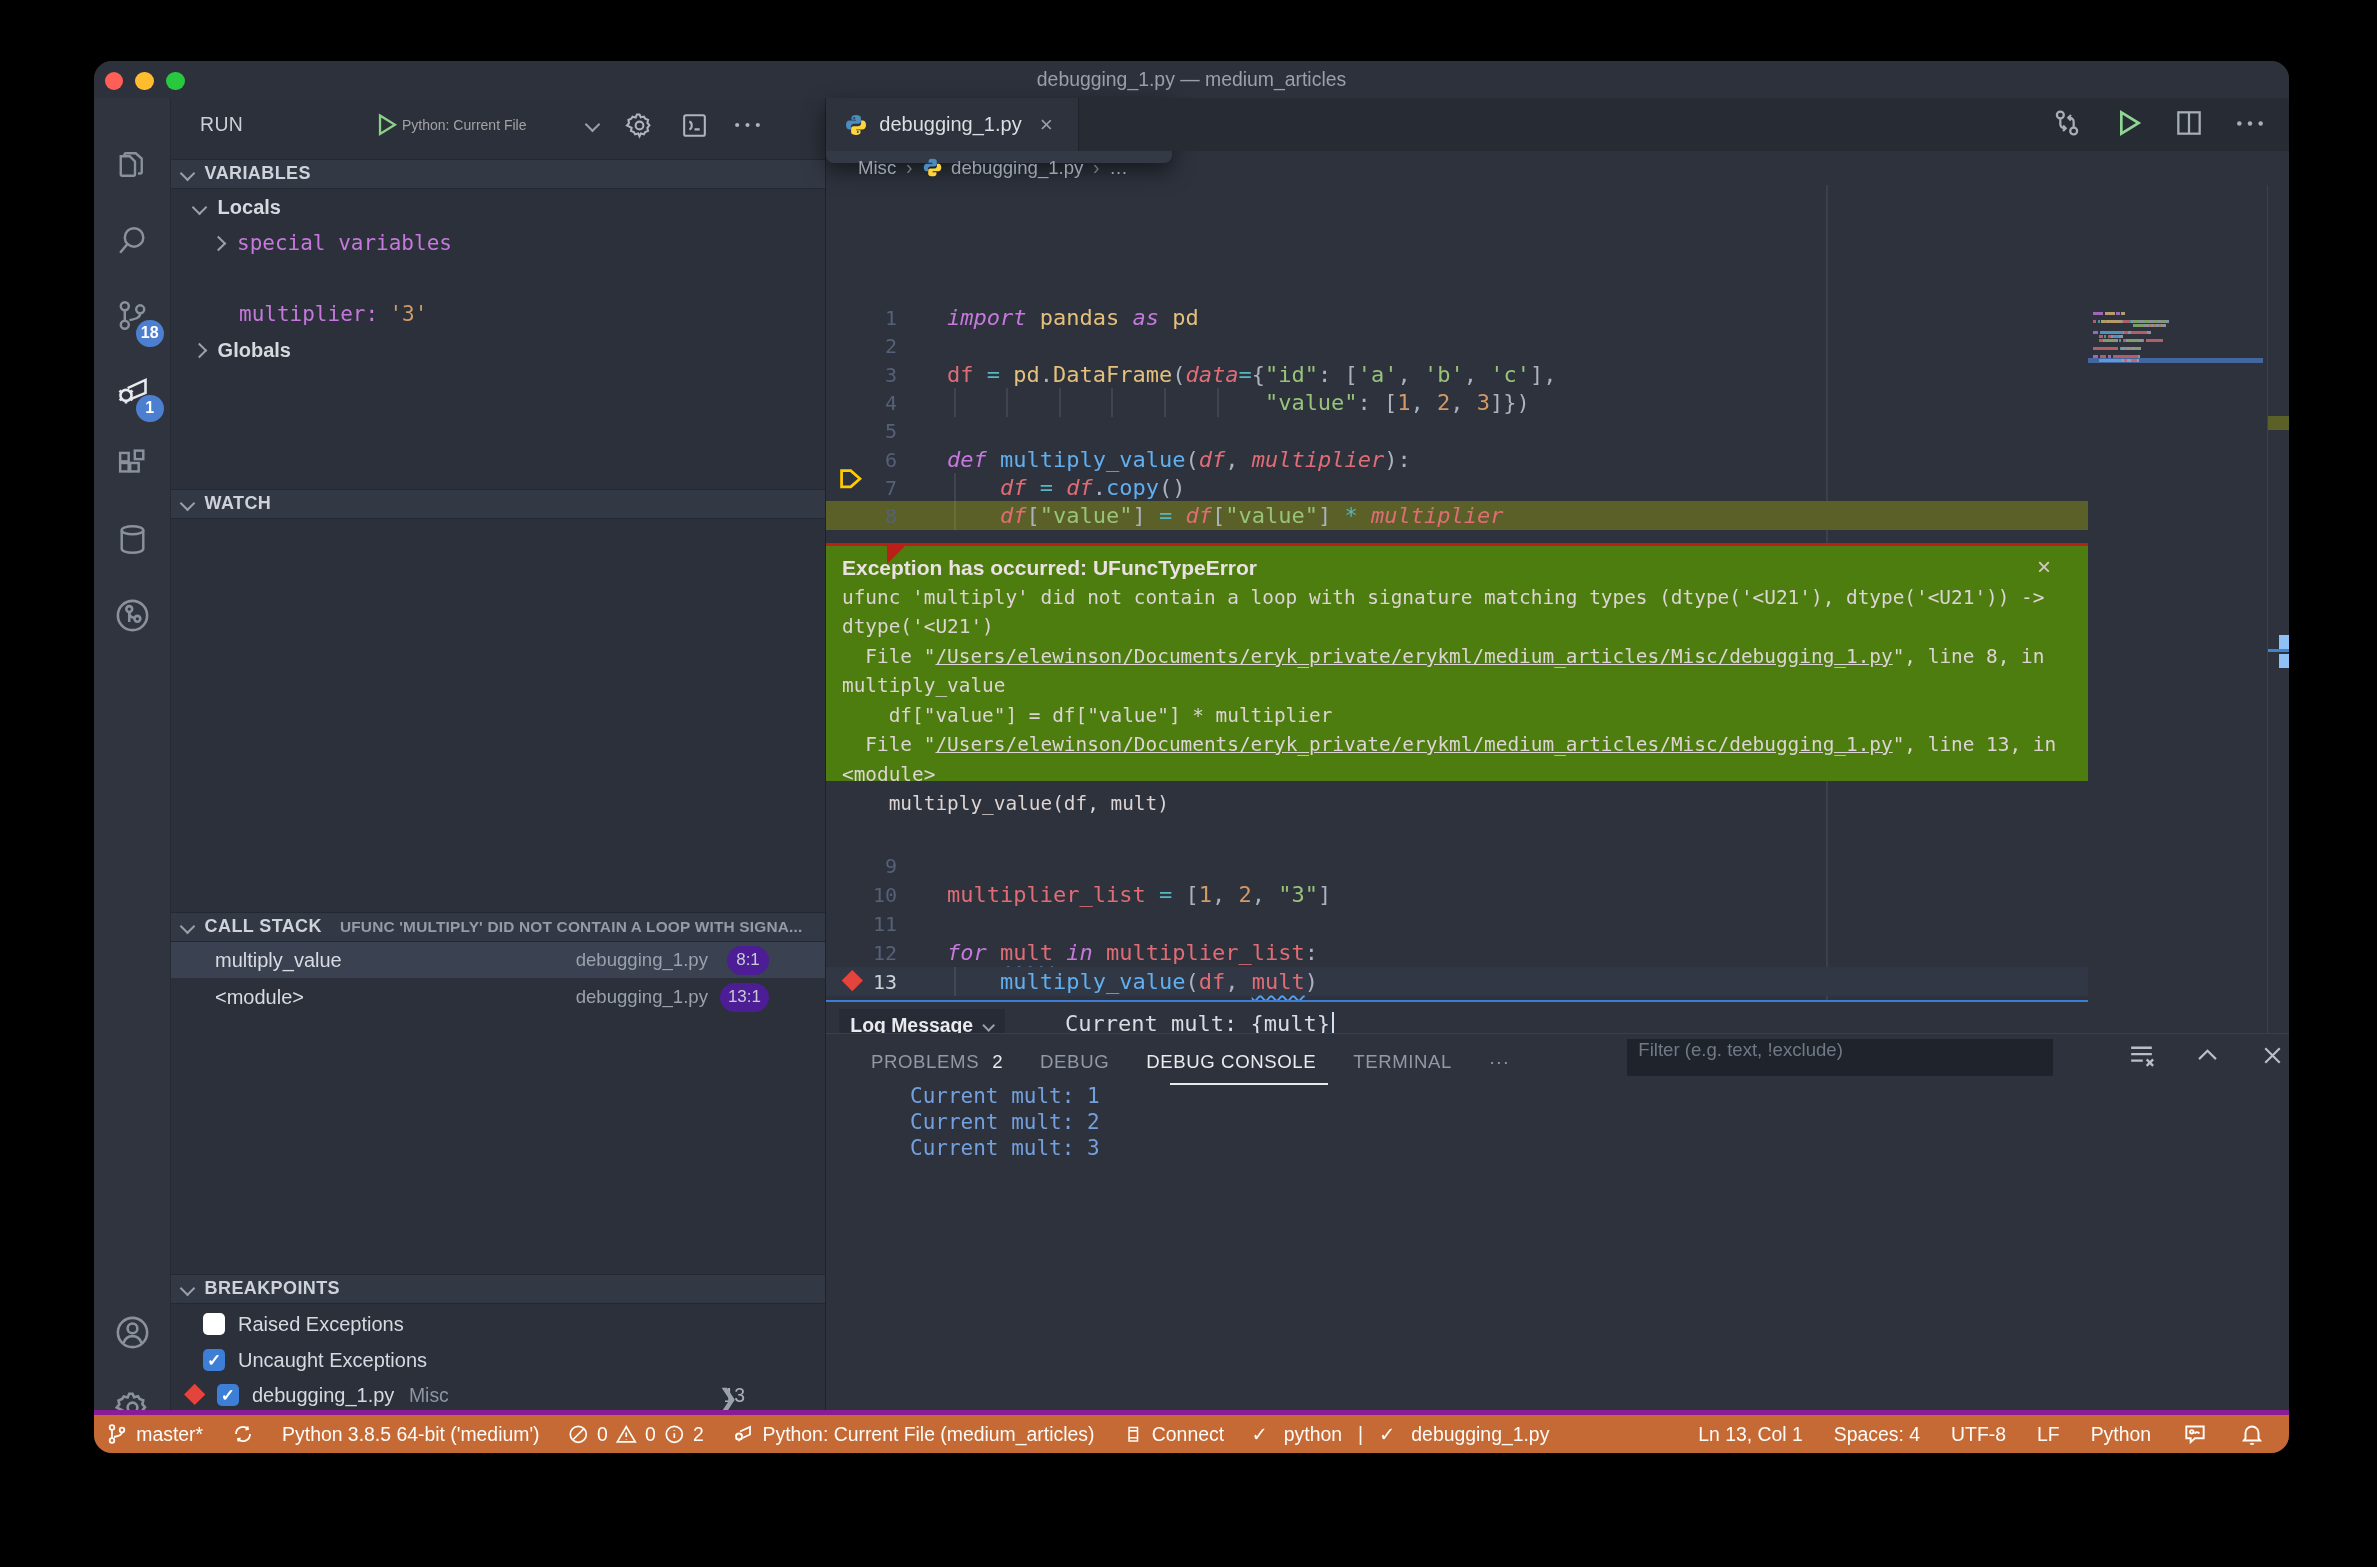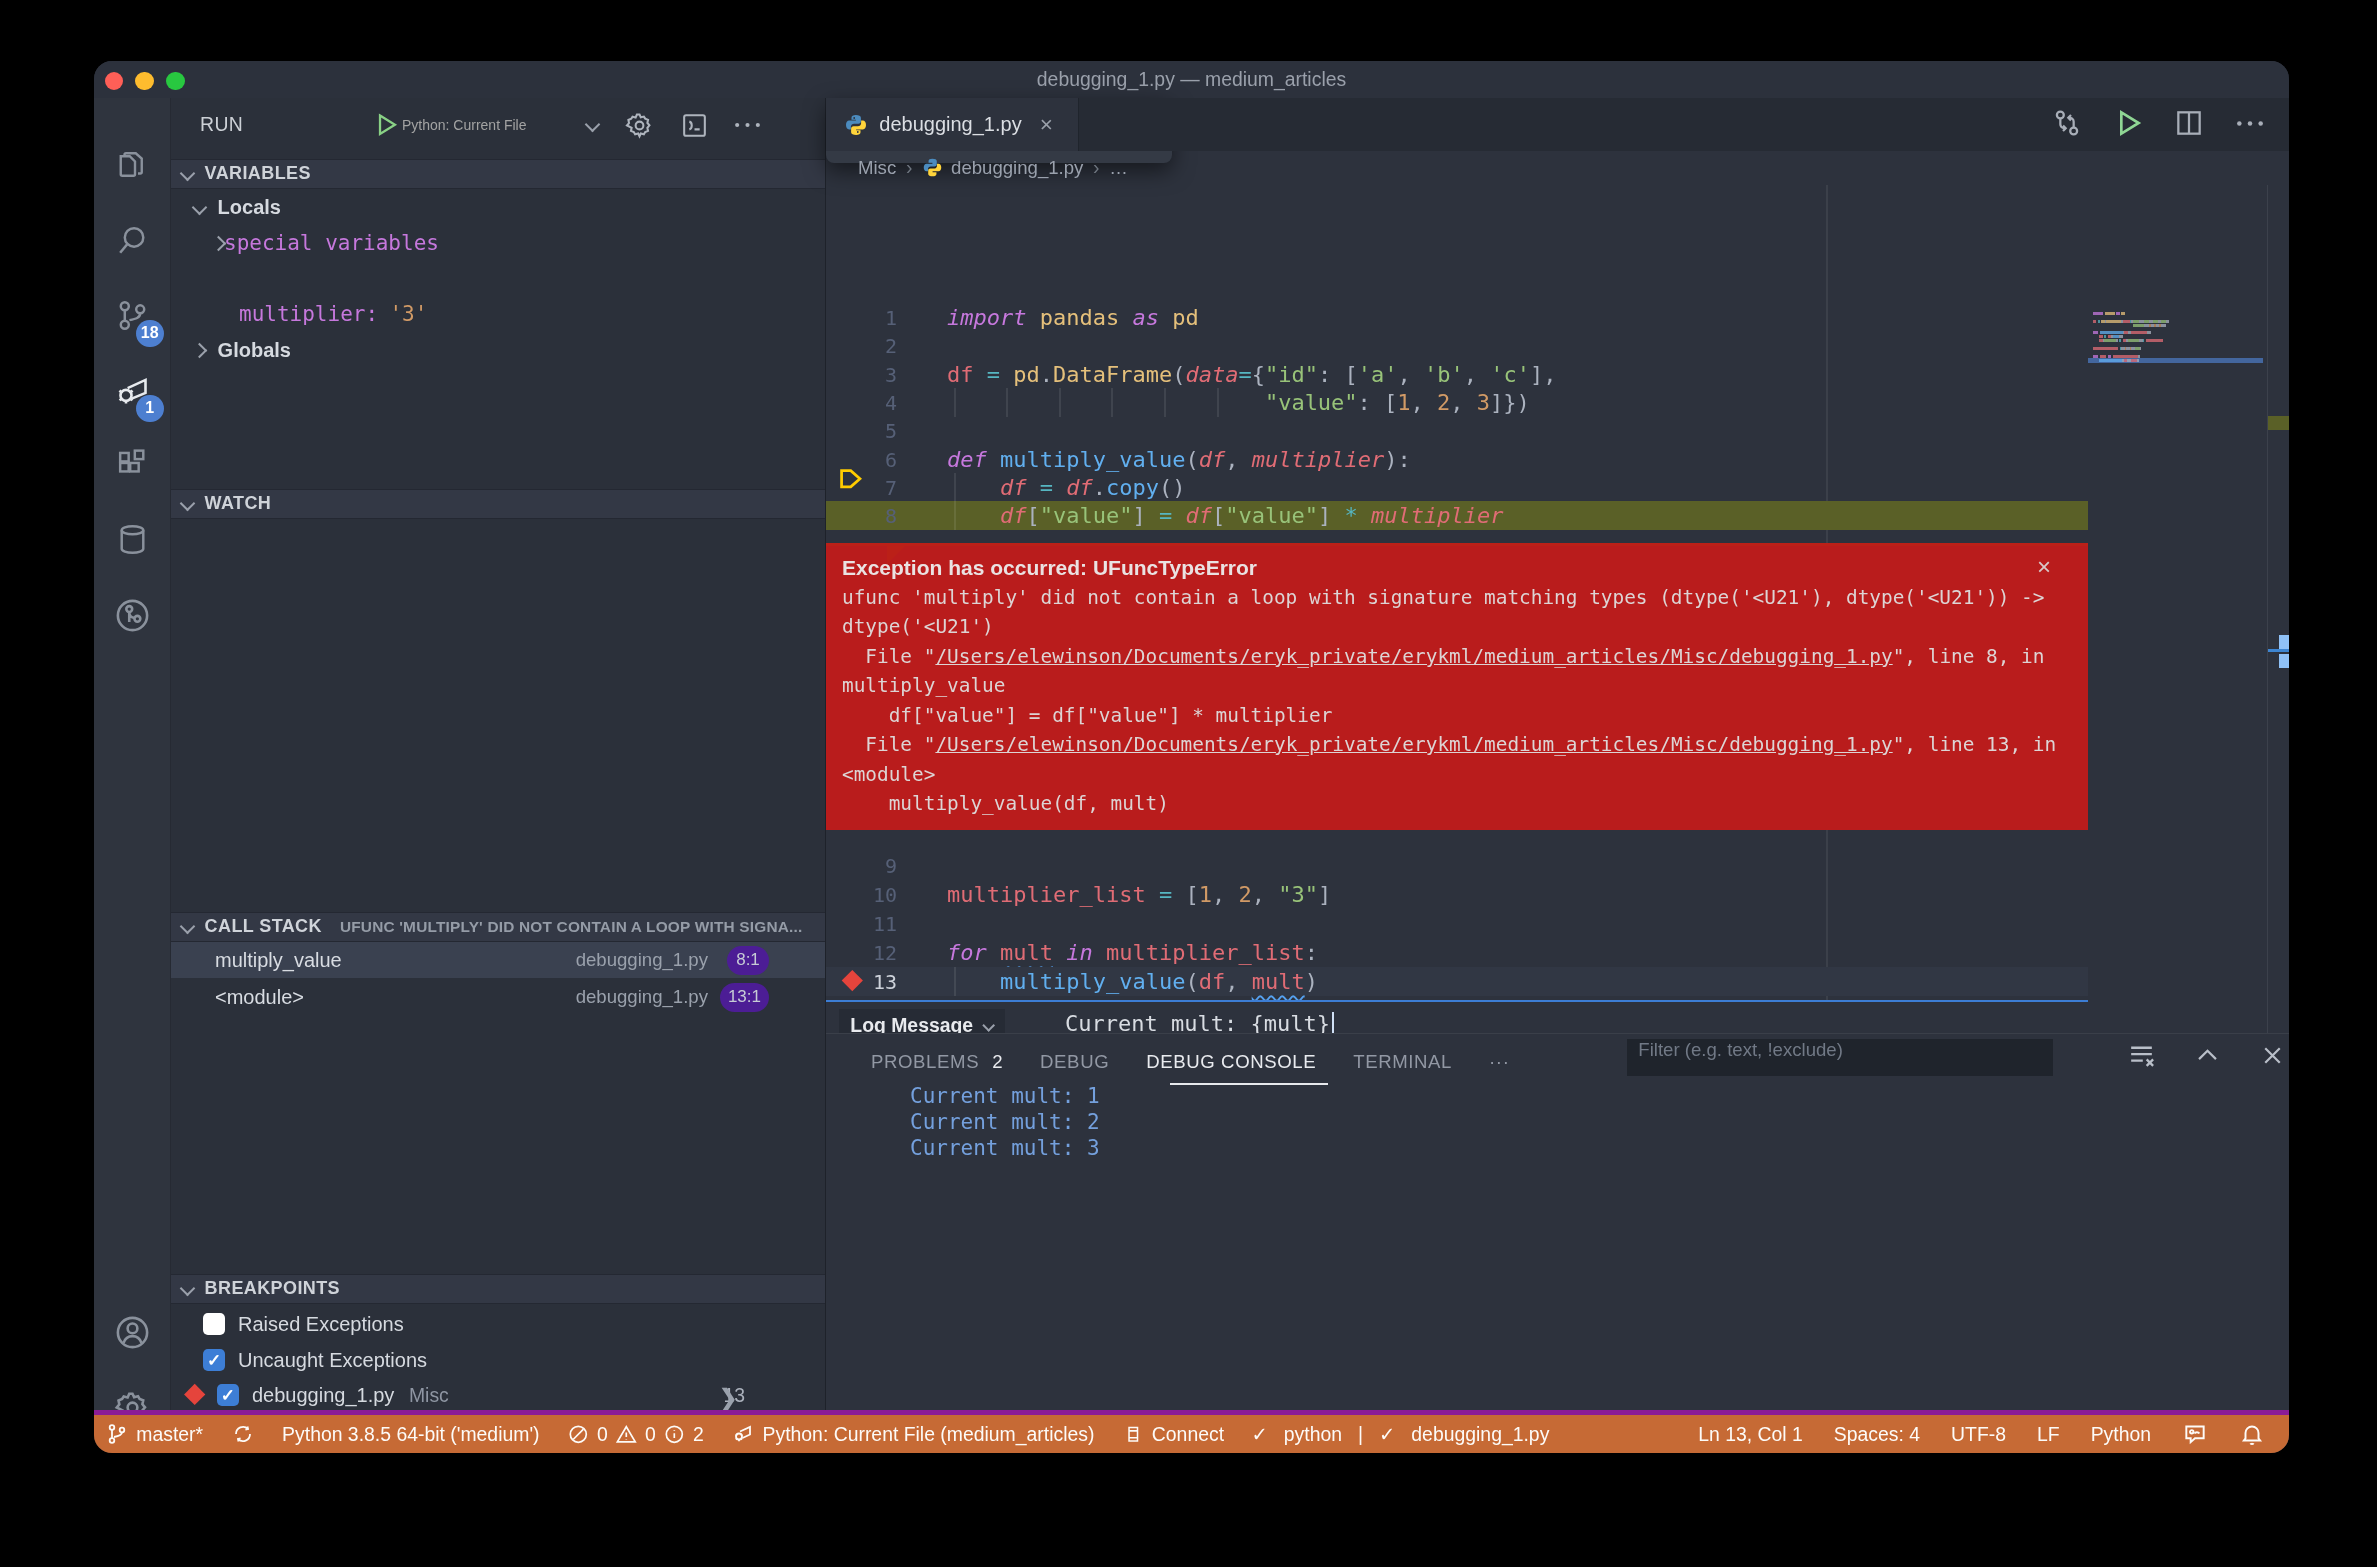--- a/index.html
+++ b/index.html
@@ -74,21 +74,21 @@
   #editor{left:0;top:87px;width:100%;height:848px;overflow:hidden;}
   #ruler-line{left:1000px;top:0;width:1.6px;height:100%;background:rgba(255,255,255,.07);}
   .code-row{left:0;width:1262px;height:29px;display:flex;align-items:center;}
   .code-row.hl8{background:#5a6027;}
   .gutter-num{position:absolute;left:0;width:71px;text-align:right;font-size:20px;color:#566077;font-family:"DejaVu Sans Mono",monospace;}
   .gutter-num.cur{color:#cdd2da;}
   .code-text{position:absolute;left:121px;font-size:22px;font-family:"DejaVu Sans Mono",monospace;white-space:pre;}
   .wavy{text-decoration:underline;text-decoration-style:wavy;text-decoration-color:#55a1f0;text-decoration-thickness:1.6px;text-underline-offset:5.7px;}
   .guide{position:absolute;width:1.6px;background:rgba(255,255,255,.09);}
   
-  #exception{left:0;top:358px;width:1262px;height:287px;background:#b91c1c;border-top:3.2px solid #bb2018;box-sizing:border-box;z-index:30;}
+  #exception{left:0;top:358px;width:1262px;height:238px;background:#4d7c0f;border-top:3.2px solid #bb2018;box-sizing:border-box;z-index:30;}
   #exc-fold{left:61px;top:358px;width:0;height:0;border-top:21px solid #bb2018;border-right:21px solid transparent;z-index:31;}
   #exc-title{left:16px;top:9.7px;font-size:21px;font-weight:bold;color:#eae2e2;}
   .exc-line{position:absolute;left:16px;font-size:19.4px;font-family:"DejaVu Sans Mono",monospace;color:#ddd4d4;white-space:pre;}
   .exc-line .u{text-decoration:underline;}
   #exc-close{left:1211px;top:6.5px;font-size:24px;color:#d8c8c8;}
   
   #log-widget{left:0;top:815px;width:1262px;height:50px;border-top:2.4px solid #3c7dd4;border-bottom:2.4px solid #3c7dd4;box-sizing:border-box;background:#2d323d;z-index:30;}
   #log-kind{position:absolute;left:13px;top:6.5px;height:34px;background:#262b35;display:flex;align-items:center;padding:0 11.3px;}
   #log-kind-label{font-size:19.4px;font-weight:bold;color:#e8eaee;}
   #log-kind .chev{width:7.3px;height:7.3px;margin-left:11.3px;}
@@ -228,21 +228,21 @@
     <div id="vars-header" class="abs section-header">
       <span class="chev down"></span>
       <span class="section-title">VARIABLES</span>
     </div>
     <div class="abs tree-row" style="top:91px;">
       <span class="chev down" style="margin-left:22.6px;"></span>
       <span class="group-label" style="margin-left:13px;">Locals</span>
     </div>
     <div class="abs tree-row" style="top:127px;">
       <span class="chev right" style="margin-left:42px;"></span>
-      <span class="mono v-purple" style="font-size:21px;">special variables</span>
+      <span class="mono v-purple" style="font-size:21px;margin-left:13px;">special variables</span>
     </div>
     <div class="abs tree-row" style="top:198px;">
       <span class="mono v-purple" style="font-size:21px;margin-left:68px;">multiplier:</span>
       <span class="mono v-orange" style="font-size:21px;margin-left:11.3px;">'3'</span>
     </div>
     <div class="abs tree-row" style="top:234px;">
       <span class="chev right" style="margin-left:22.6px;"></span>
       <span class="group-label" style="margin-left:13px;">Globals</span>
     </div>
 

